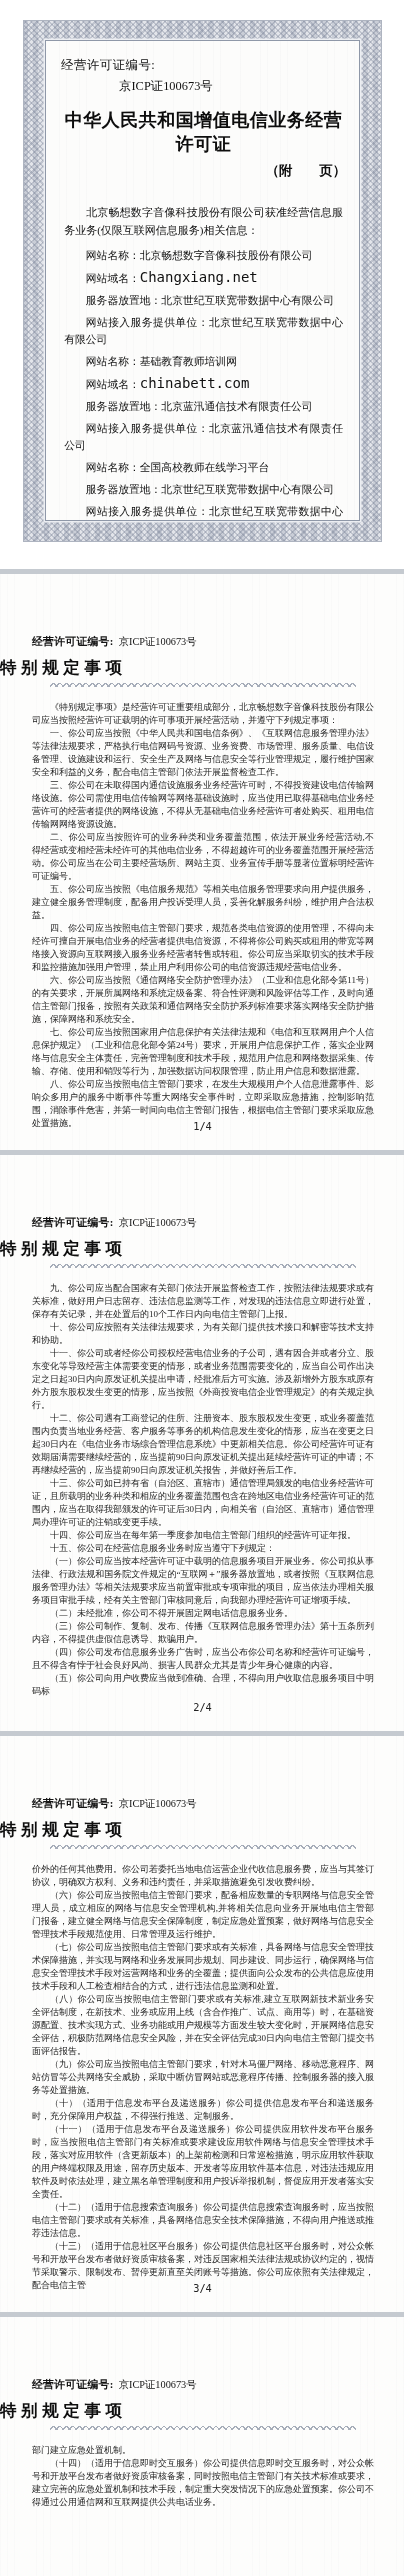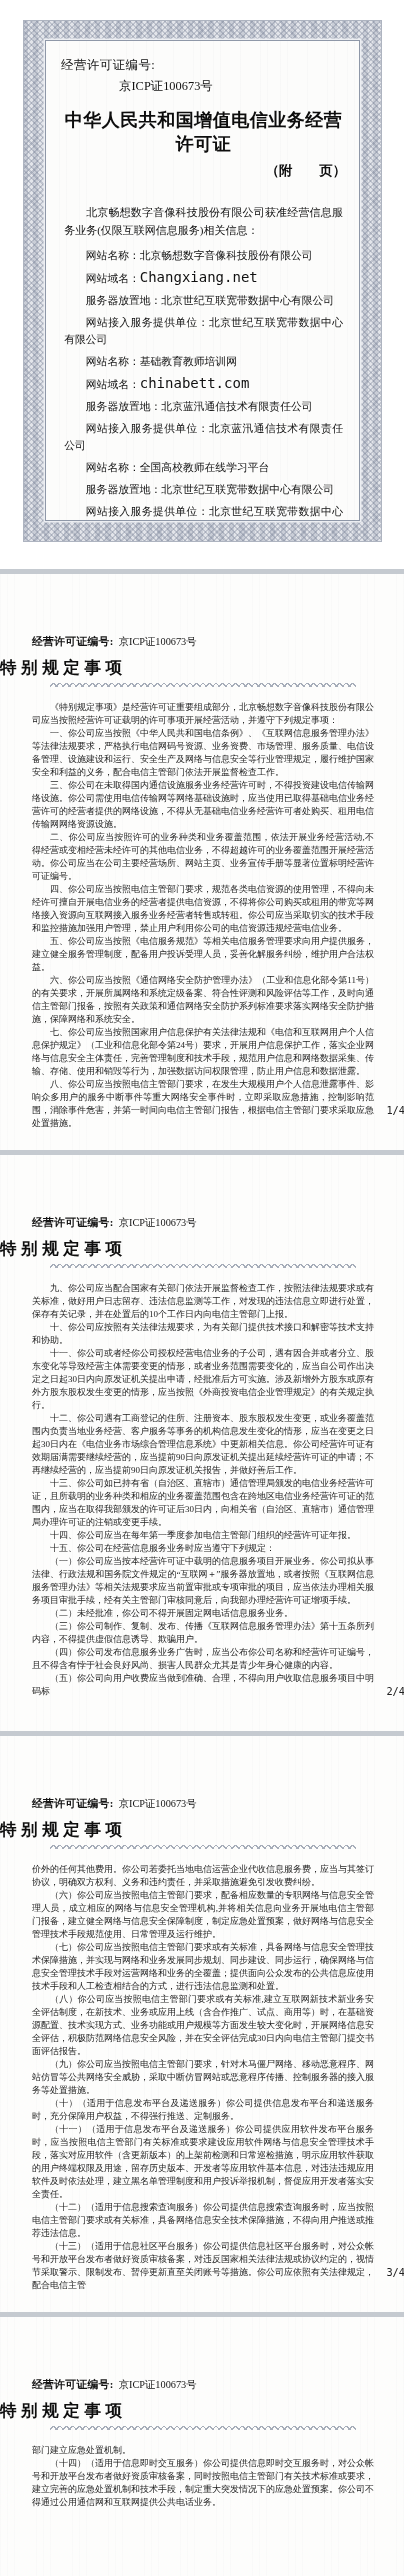--- a/index.html
+++ b/index.html
@@ -79,22 +79,22 @@
       repeating-linear-gradient(-45deg, #98a0ae 0 1.3px, transparent 1.3px 4.6px);
     opacity:.85;
   }
   .rp-body{margin:14px 31px 0 32px;}
   .rp-para{
     margin:0;font-size:9px;line-height:13px;
     text-align:justify;text-indent:2em;color:#1d1d1d;
   }
   .rp-para[data-cont]{text-indent:0;}
   .rp-footer{
-    position:absolute;left:0;right:0;bottom:34px;
-    text-align:right;font-size:10.3px;color:#222;
+    position:absolute;left:0;right:0;bottom:18px;
+    text-align:center;font-size:10.3px;color:#222;
     font-family:"DejaVu Sans Mono","Liberation Mono",monospace;
   }
   section.reg-page:last-of-type .rp-footer{bottom:4.1px;}
 </style>
 </head>
 <body>
 
 <div class="stage">
 
   <section class="cert-wrap">
@@ -148,24 +148,24 @@
         <div class="rp-body">
 
             <p class="rp-para">《特别规定事项》是经营许可证重要组成部分，北京畅想数字音像科技股份有限公司应当按照经营许可证载明的许可事项开展经营活动，并遵守下列规定事项：</p>
 
             <p class="rp-para">一、你公司应当按照《中华人民共和国电信条例》、《互联网信息服务管理办法》等法律法规要求，严格执行电信网码号资源、业务资费、市场管理、服务质量、电信设备管理、设施建设和运行、安全生产及网络与信息安全等行业管理规定，履行维护国家安全和利益的义务，配合电信主管部门依法开展监督检查工作。</p>
 
             <p class="rp-para">三、你公司在未取得国内通信设施服务业务经营许可时，不得投资建设电信传输网络设施。你公司需使用电信传输网等网络基础设施时，应当使用已取得基础电信业务经营许可的经营者提供的网络设施，不得从无基础电信业务经营许可者处购买、租用电信传输网网络资源设施。</p>
 
             <p class="rp-para">二、你公司应当按照许可的业务种类和业务覆盖范围，依法开展业务经营活动,不得经营或变相经营未经许可的其他电信业务，不得超越许可的业务覆盖范围开展经营活动。你公司应当在公司主要经营场所、网站主页、业务宣传手册等显著位置标明经营许可证编号。</p>
 
+            <p class="rp-para">五、你公司应当按照《电信服务规范》等相关电信服务管理要求向用户提供服务，建立健全服务管理制度，配备用户投诉受理人员，妥善化解服务纠纷，维护用户合法权益。</p>
+
             <p class="rp-para">四、你公司应当按照电信主管部门要求，规范各类电信资源的使用管理，不得向未经许可擅自开展电信业务的经营者提供电信资源，不得将你公司购买或租用的带宽等网络接入资源向互联网接入服务业务经营者转售或转租。你公司应当采取切实的技术手段和监控措施加强用户管理，禁止用户利用你公司的电信资源违规经营电信业务。</p>
 
-            <p class="rp-para">五、你公司应当按照《电信服务规范》等相关电信服务管理要求向用户提供服务，建立健全服务管理制度，配备用户投诉受理人员，妥善化解服务纠纷，维护用户合法权益。</p>
-
             <p class="rp-para">六、你公司应当按照《通信网络安全防护管理办法》（工业和信息化部令第11号）的有关要求，开展所属网络和系统定级备案、符合性评测和风险评估等工作，及时向通信主管部门报备，按照有关政策和通信网络安全防护系列标准要求落实网络安全防护措施，保障网络和系统安全。</p>
 
             <p class="rp-para">七、你公司应当按照国家用户信息保护有关法律法规和《电信和互联网用户个人信息保护规定》（工业和信息化部令第24号）要求，开展用户信息保护工作，落实企业网络与信息安全主体责任，完善管理制度和技术手段，规范用户信息和网络数据采集、传输、存储、使用和销毁等行为，加强数据访问权限管理，防止用户信息和数据泄露。</p>
 
             <p class="rp-para">八、你公司应当按照电信主管部门要求，在发生大规模用户个人信息泄露事件、影响众多用户的服务中断事件等重大网络安全事件时，立即采取应急措施，控制影响范围，消除事件危害，并第一时间向电信主管部门报告，根据电信主管部门要求采取应急处置措施。</p>
           </div>
         <div class="rp-footer">1/4</div>
       </section>
 
       <section class="reg-page">

